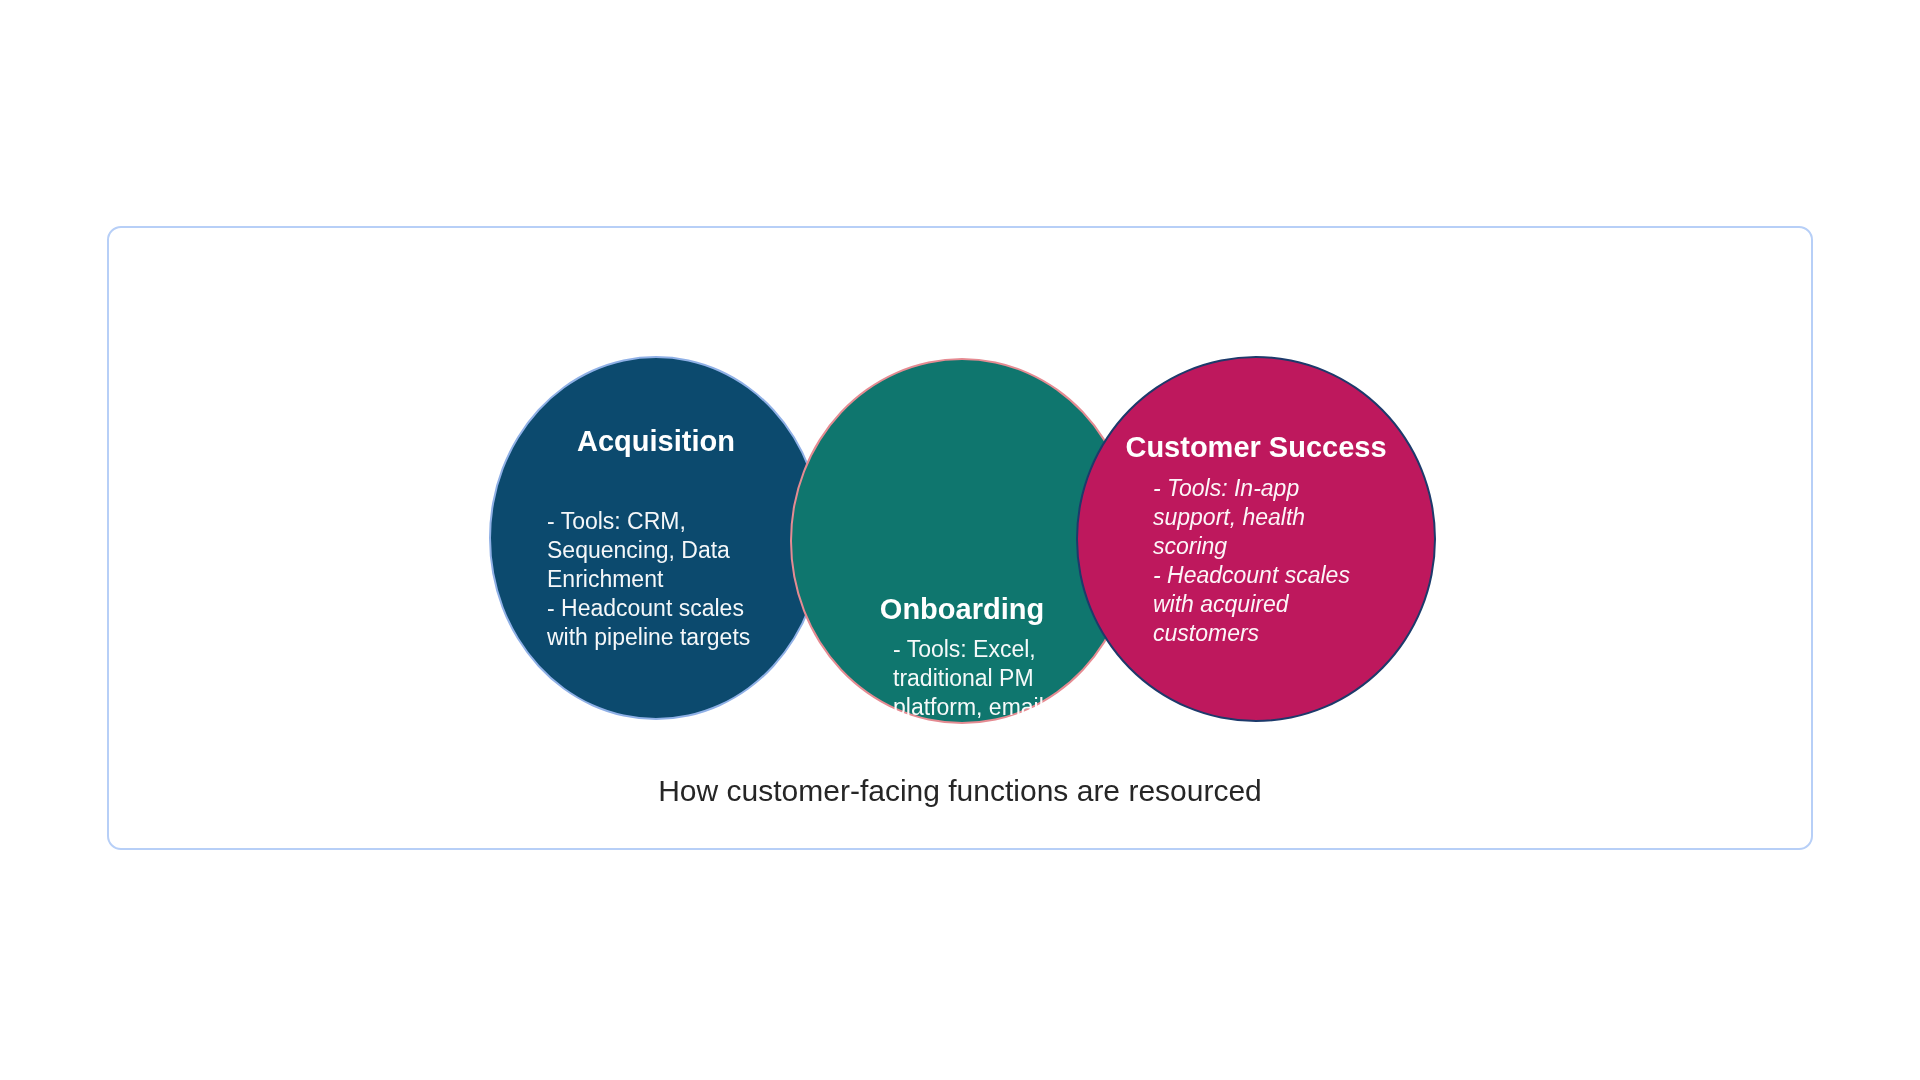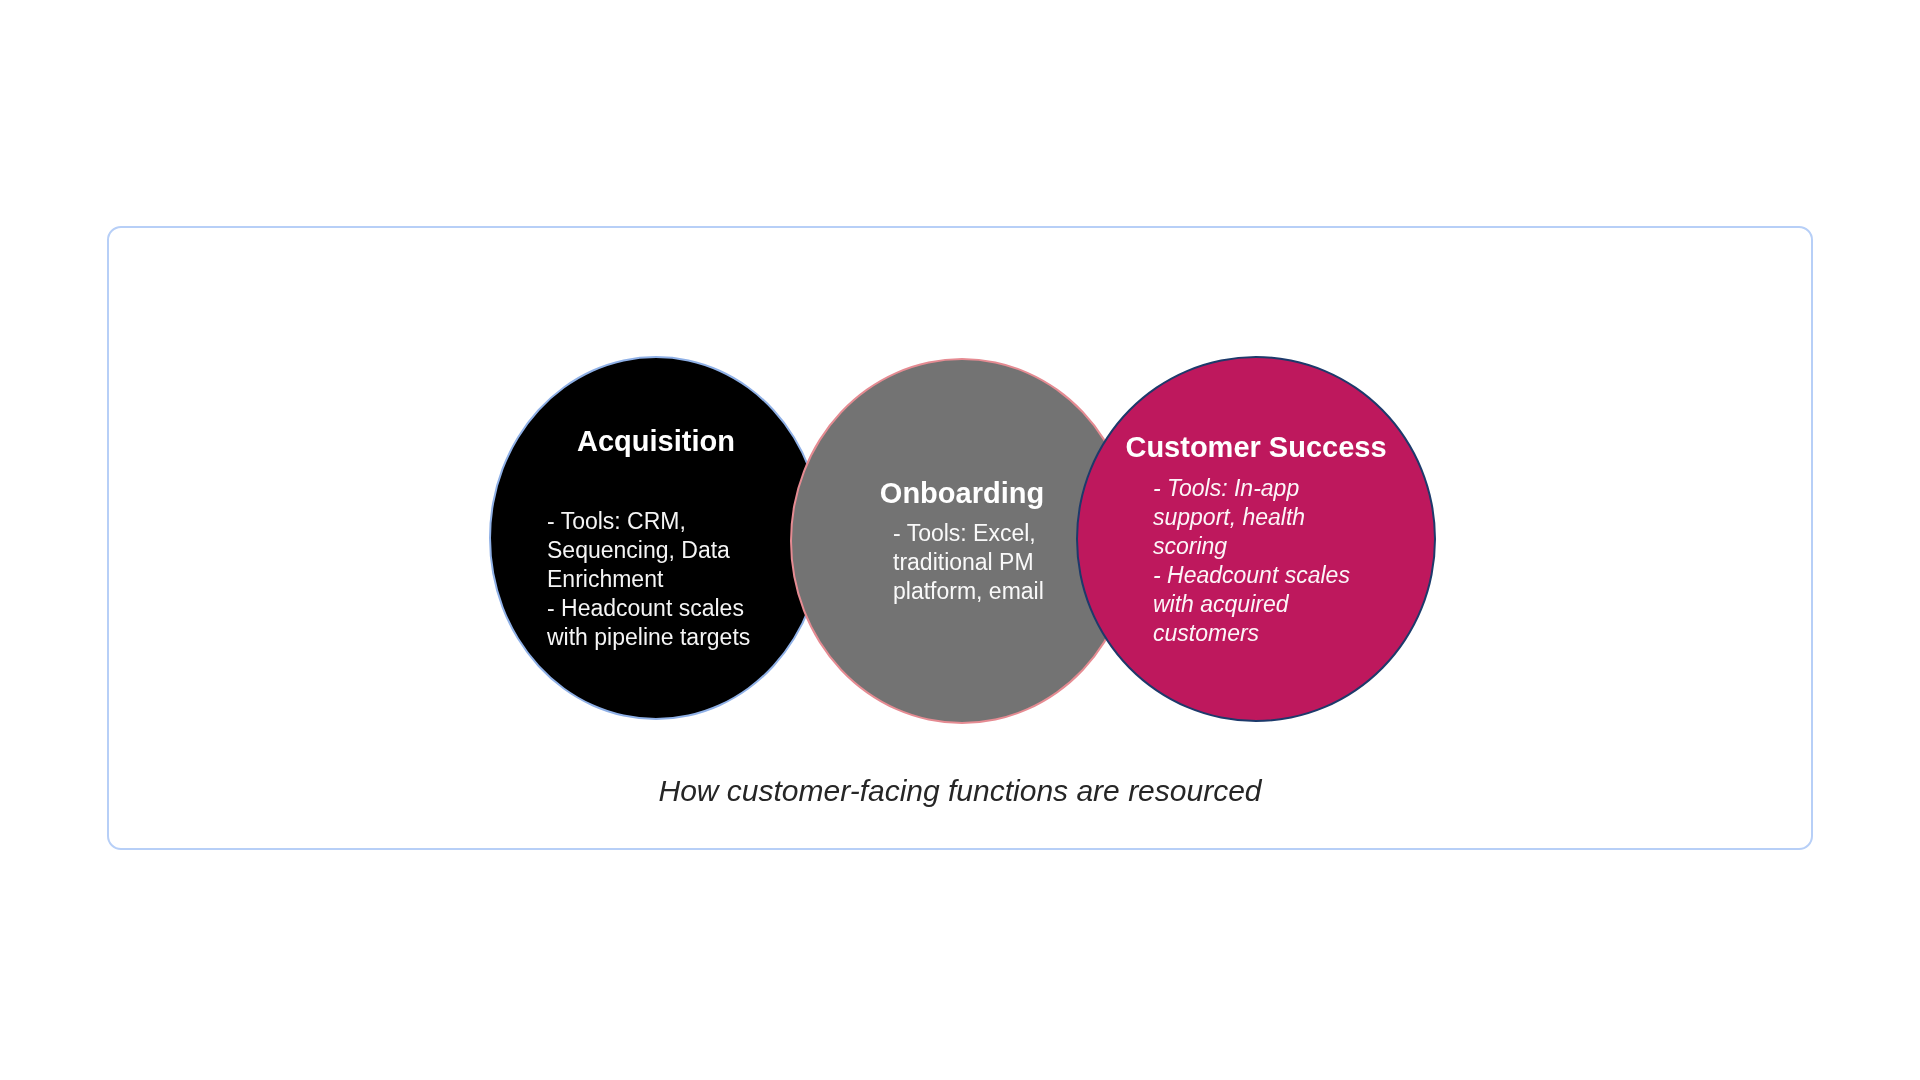--- a/index.html
+++ b/index.html
@@ -82,40 +82,39 @@
   .circle-onboarding .circle-body { width: 186px; margin-left: 48px; }
   .circle-customer-success .circle-body { width: 206px; font-style: italic; }
 
   .caption {
     position: absolute;
     left: 0;
     top: 546px;
     width: 100%;
     text-align: center;
     font-size: 30px;
-    font-style: italic;
     color: #262626;
   }
 </style>
 </head>
 <body>
 
 <div class="stage" style="background: rgb(255, 255, 255);">
   <div class="card" style="border-color: rgb(183, 207, 247);">
     <div class="venn">
 
-      <div class="circle circle-acquisition" style="background: #000000; border-color: rgb(143, 176, 230); color: rgb(255, 255, 255);">
+      <div class="circle circle-acquisition" style="background: #0c4a6e; border-color: rgb(143, 176, 230); color: rgb(255, 255, 255);">
         <div class="circle-content">
           <div class="circle-title">Acquisition</div>
           <div class="circle-body">- Tools: CRM, Sequencing, Data Enrichment
 - Headcount scales with pipeline targets</div>
         </div>
       </div>
 
-      <div class="circle circle-onboarding" style="background: #737373; border-color: rgb(229, 139, 146); color: rgb(255, 255, 255);">
+      <div class="circle circle-onboarding" style="background: #0f766e; border-color: rgb(229, 139, 146); color: rgb(255, 255, 255); align-items: flex-end;">
         <div class="circle-content">
           <div class="circle-title">Onboarding</div>
           <div class="circle-body">- Tools: Excel, traditional PM platform, email</div>
         </div>
       </div>
 
       <div class="circle circle-customer-success" style="background: #be185d; border-color: rgb(29, 58, 107); color: rgb(255, 255, 255);">
         <div class="circle-content">
           <div class="circle-title">Customer Success</div>
           <div class="circle-body">- Tools: In-app support, health scoring

